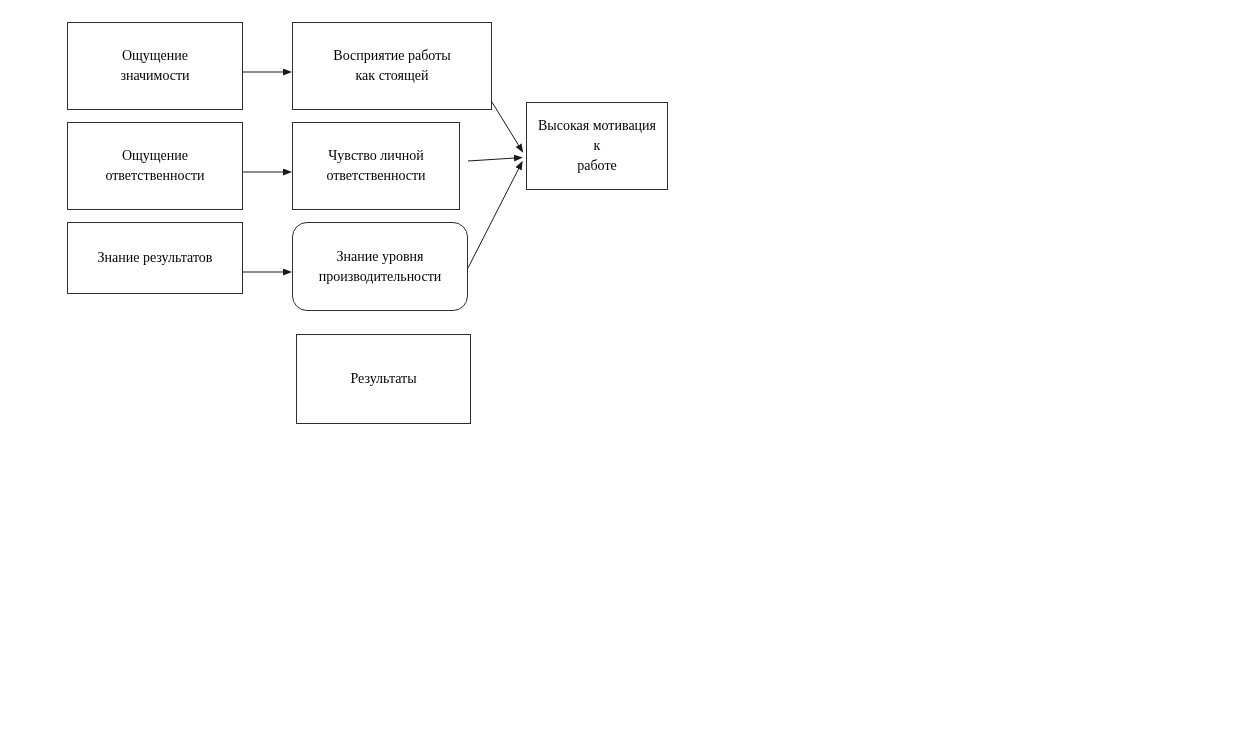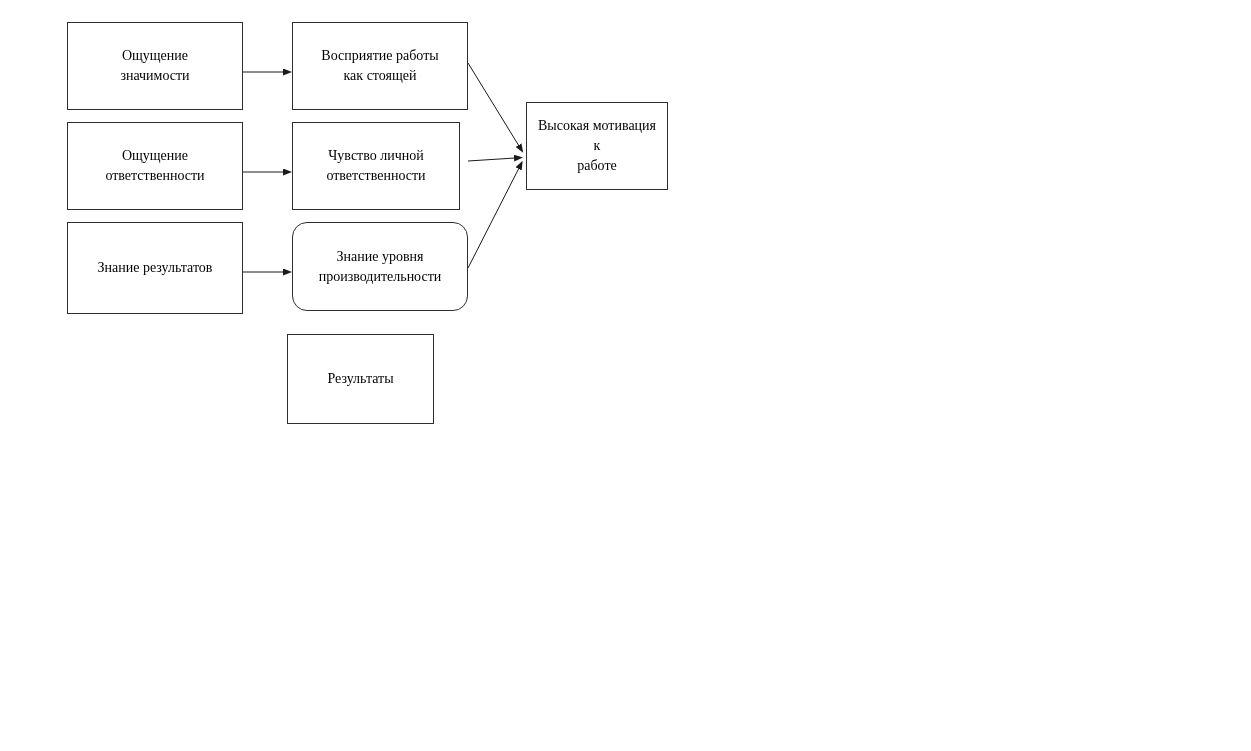--- a/index.html
+++ b/index.html
@@ -35,28 +35,28 @@
     font-size: 14px;
     line-height: 20px;
     color: #000000;
     padding: 8px 10px;
   }
   .box-label {
     white-space: pre-line;
   }
   
   .b1 { left: 67px;  top: 22px;  width: 176px; height: 88px; }
-  .b2 { left: 292px; top: 22px;  width: 176px; height: 88px; }
+  .b2 { left: 292px; top: 22px;  width: 200px; height: 88px; }
   .b3 { left: 67px;  top: 122px; width: 176px; height: 88px; }
   .b4 { left: 292px; top: 122px; width: 168px; height: 88px; }
-  .b5 { left: 67px;  top: 222px; width: 176px; height: 92px; }
+  .b5 { left: 67px;  top: 222px; width: 176px; height: 72px; }
   .b6 { left: 292px; top: 222px; width: 176px; height: 89px; border-radius: 15px; }
   .b7 { left: 526px; top: 102px; width: 142px; height: 88px; text-align: center; }
   .b8 { left: 67px;  top: 335px; width: 175px; height: 89px; }
-  .b9 { left: 287px; top: 334px; width: 147px; height: 90px; }
+  .b9 { left: 296px; top: 334px; width: 175px; height: 90px; }
 </style>
 </head>
 <body>
 
 <div class="canvas">
 
   <svg class="arrow-layer" width="1251" height="751" viewBox="0 0 1251 751" xmlns="http://www.w3.org/2000/svg">
     <defs>
       <marker id="arrowhead" markerWidth="9" markerHeight="7" refX="1" refY="3.5" orient="auto" markerUnits="userSpaceOnUse">
         <path d="M0,0 L9,3.5 L0,7 Z" fill="#1a1a1a"></path>

